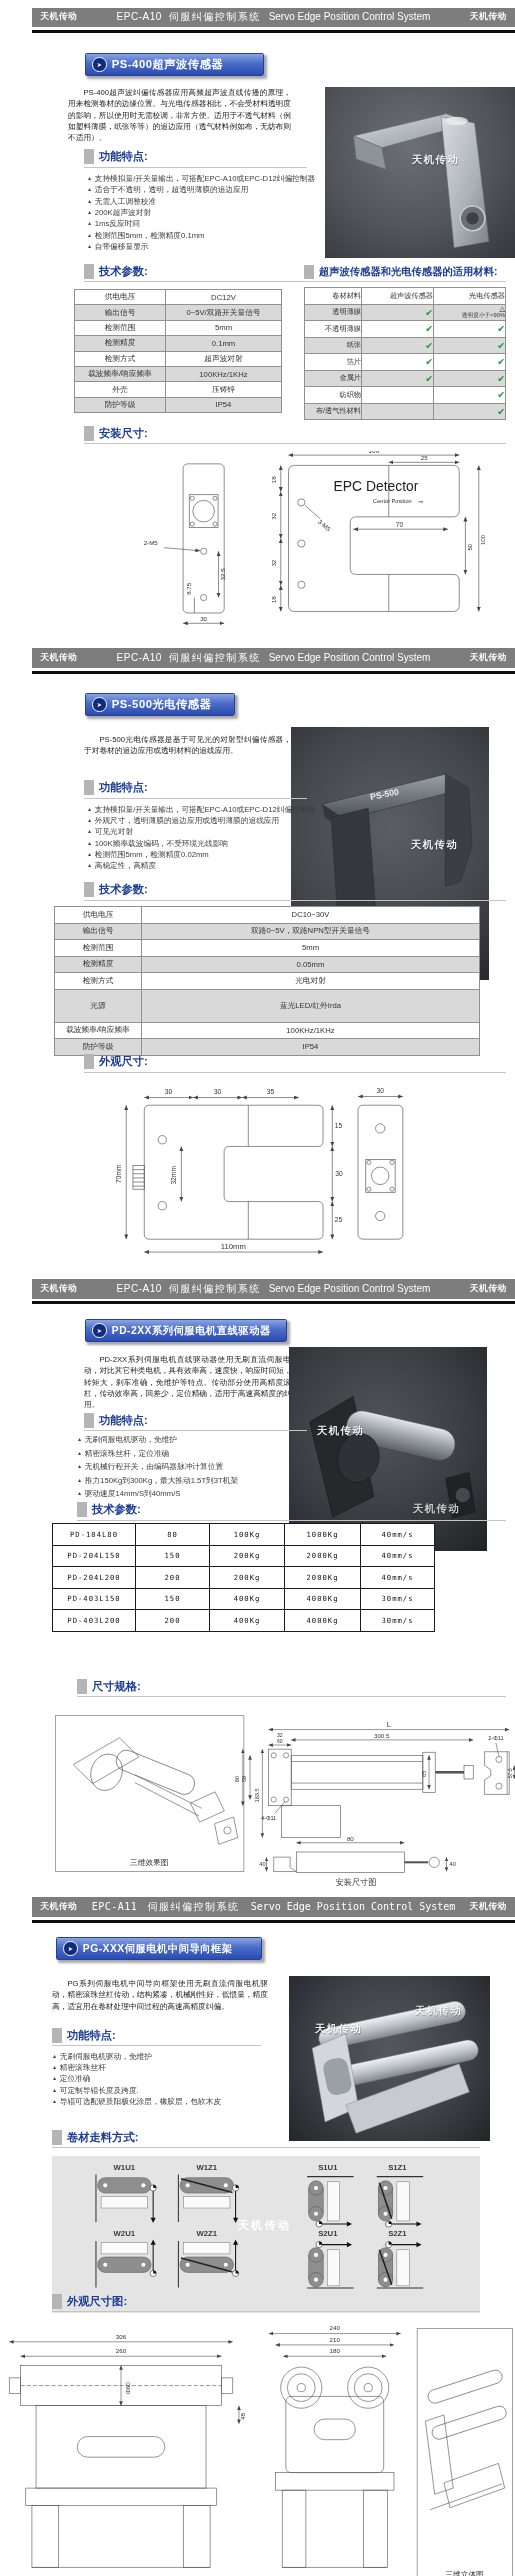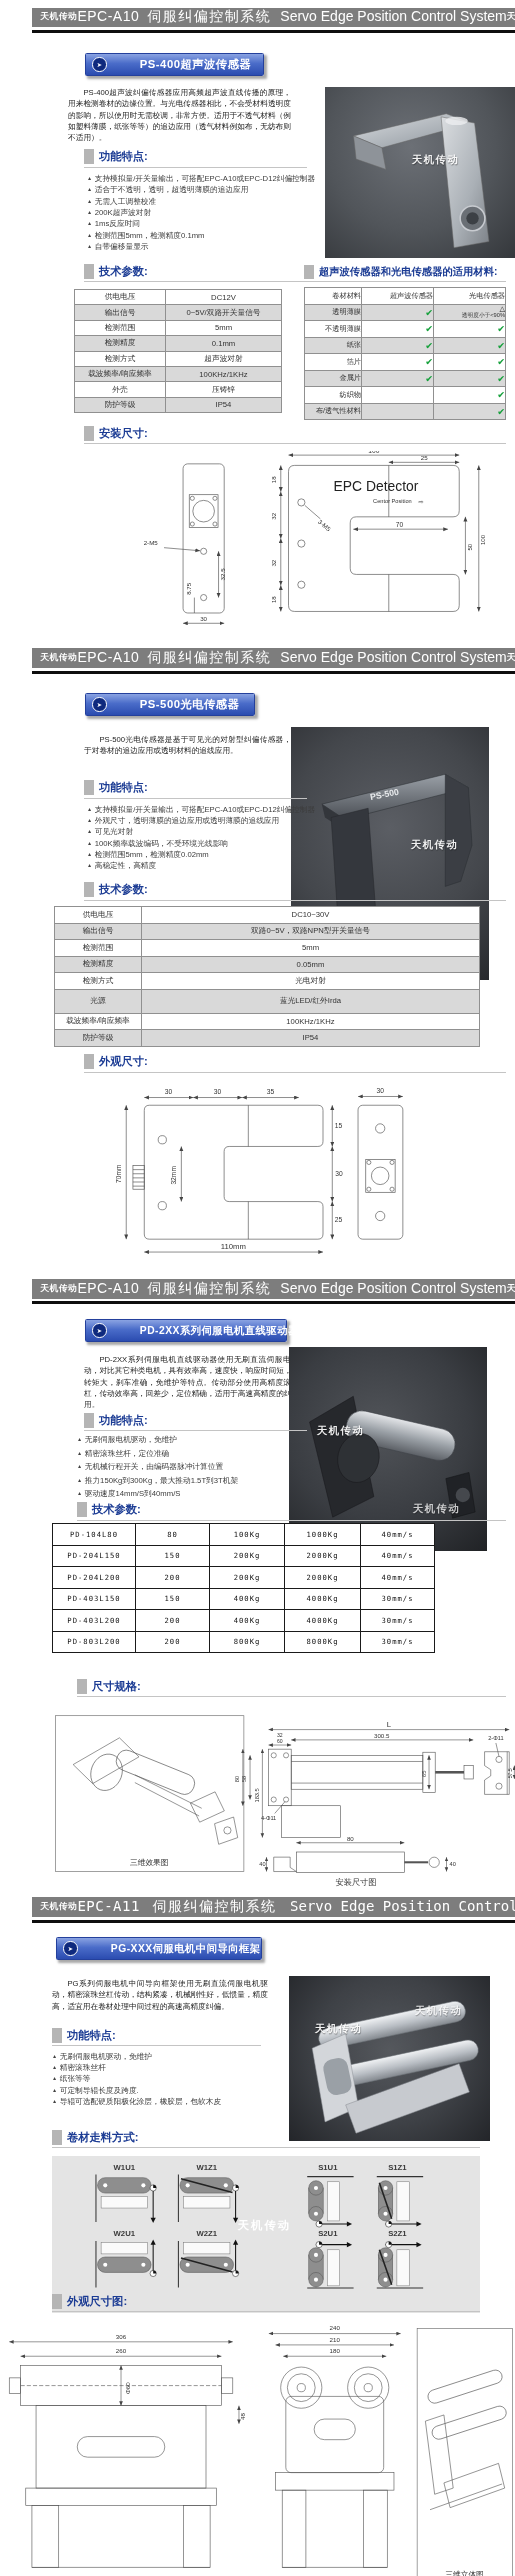--- a/index.html
+++ b/index.html
@@ -1,29 +1,29 @@
 <!DOCTYPE html>
 <html style="font-size:8.2px"><head>
 <meta charset="utf-8">
 <style>
   html,body{margin:0;padding:0;}
   body{width:515px;height:2601px;position:relative;background:#fff;overflow:hidden;
        font-family:"Liberation Sans","DejaVu Sans",sans-serif;color:#333;}
   .band{position:absolute;left:32px;right:0;height:19.6px;background:#7d7d7d;color:#fff;
         display:flex;align-items:center;justify-content:space-between;padding:0 8.2px;box-sizing:border-box;}
   .band .bl,.band .br{font-weight:bold;font-size:8.8px;letter-spacing:0.5px;white-space:nowrap;}
-  .band .bc{font-size:14px;white-space:nowrap;}
+  .band .bc{font-size:10px;white-space:nowrap;}
   .band .bc .model{margin-right:4.1px;letter-spacing:0.5px;}
   .band .bc .zh{letter-spacing:1.5px;margin-right:5.2px;}
   .band .bc .en{letter-spacing:0;}
   .band.mono{font-family:"DejaVu Sans Mono","DejaVu Sans",monospace;}
   .rule{position:absolute;left:32px;right:0;height:3.1px;background:#0e0e0e;}
   .badge{position:absolute;height:23px;border:0.5px solid #24409c;border-radius:1.5px;
          background:linear-gradient(180deg,#8aa3e2 0%,#4a6cc9 45%,#2b4cb0 100%);
-         box-shadow:2.1px 2.1px 2.6px rgba(0,0,0,.35);display:flex;align-items:center;padding:0 6.2px;box-sizing:border-box;gap:28px;}
+         box-shadow:2.1px 2.1px 2.6px rgba(0,0,0,.35);display:flex;align-items:center;padding:0 6.2px;box-sizing:border-box;}
   .badge .arr{width:12.4px;height:12.4px;border-radius:50%;background:#0f2a7e;border:1px solid #fff;color:#fff;
               display:flex;align-items:center;justify-content:center;font-size:6.2px;margin-right:5.2px;flex:0 0 auto;}
   .badge .bt{color:#fff;font-weight:bold;font-size:11.3px;letter-spacing:0.5px;white-space:nowrap;}
   .badge.small .bt{font-size:10.3px;}
   .intro{position:absolute;width:223px;font-size:7.7px;line-height:11.3px;color:#222;text-align:justify;text-indent:2em;}
   .sh{position:absolute;display:flex;align-items:center;}
   .sh .sq{width:10.3px;height:14.4px;background:#b5b5b5;margin-right:4.6px;flex:0 0 auto;}
   .sh .st{font-size:11.3px;font-weight:bold;color:#1c3c94;white-space:nowrap;}
   .sh.small .st{font-size:10.3px;}
   .shline{position:absolute;height:1px;background:#c4c4c4;}
@@ -273,21 +273,21 @@
   <span class="bl">天机传动</span>
   <span class="bc">
     <span class="model">EPC-A10</span>
     <span class="zh">伺服纠偏控制系统</span>
     <span class="en">Servo Edge Position Control System</span>
   </span>
   <span class="br">天机传动</span>
 </div>
 <div class="rule" style="top:671px;"></div>
 
-<div class="badge" style="left:85px;top:693px;width:170px;">
+<div class="badge" style="left:85px;top:693px;width:150px;">
   <span class="arr">➤</span>
   <span class="bt">PS-500光电传感器</span>
 </div>
 
 <div class="intro" style="left:84px;top:734px;">PS-500光电传感器是基于可见光的对射型纠偏传感器，适用于对卷材的追边应用或透明材料的追线应用。</div>
 
 <div class="photo" style="left:291px;top:727px;width:198px;height:253px;background:radial-gradient(circle at 50% 40%,#5b5e64 0%,#44474c 55%,#27292d 100%);">
   <svg width="198" height="253" viewBox="0 0 385 492">
     <defs>
       <linearGradient id="m2" x1="0" y1="0" x2="0" y2="1">
@@ -344,21 +344,21 @@
         <td>5mm</td>
       </tr>
   <tr style="height:16.5px;">
         <td>检测精度</td>
         <td>0.05mm</td>
       </tr>
   <tr style="height:16.5px;">
         <td>检测方式</td>
         <td>光电对射</td>
       </tr>
-  <tr style="height:24px;">
+  <tr style="height:33px;">
         <td>光源</td>
         <td>蓝光LED/红外Irda</td>
       </tr>
   <tr style="height:16.5px;">
         <td>载波频率/响应频率</td>
         <td>100KHz/1KHz</td>
       </tr>
   <tr style="height:16.5px;">
         <td>防护等级</td>
         <td>IP54</td>
@@ -514,27 +514,20 @@
         <td>150</td>
         <td>400Kg</td>
         <td>4000Kg</td>
         <td>30mm/s</td>
       </tr>
   <tr>
         <td>PD-403L200</td>
         <td>200</td>
         <td>400Kg</td>
         <td>4000Kg</td>
-        <td>30mm/s</td>
-      </tr>
-  <tr>
-        <td>PD-803L200</td>
-        <td>200</td>
-        <td>800Kg</td>
-        <td>8000Kg</td>
         <td>30mm/s</td>
       </tr>
 </tbody>
   </table>
 
 <div class="sh" style="left:77px;top:1679px;">
   <span class="sq"></span>
   <span class="st">尺寸规格:</span>
 </div>
 <div class="shline" style="left:77px;top:1696px;width:429px;"></div>
@@ -648,21 +641,21 @@
 </div>
 
 <div class="sh" style="left:52px;top:2028px;">
   <span class="sq"></span>
   <span class="st">功能特点:</span>
 </div>
 <div class="shline" style="left:52px;top:2045px;width:209px;"></div>
 
 <div class="feat" style="left:52px;top:2052px;"><span class="tri">▲</span><span>无刷伺服电机驱动，免维护</span></div>
 <div class="feat" style="left:52px;top:2063px;"><span class="tri">▲</span><span>精密滚珠丝杆</span></div>
-<div class="feat" style="left:52px;top:2074px;"><span class="tri">▲</span><span>纸张等等</span></div>
+<div class="feat" style="left:52px;top:2074px;"><span class="tri">▲</span><span>定位准确</span></div>
 <div class="feat" style="left:52px;top:2086px;"><span class="tri">▲</span><span>可定制导辊长度及跨度.</span></div>
 <div class="feat" style="left:52px;top:2097px;"><span class="tri">▲</span><span>导辊可选配硬质阳极化涂层，橡胶层，包软木皮</span></div>
 
 <div class="sh" style="left:52px;top:2130px;">
   <span class="sq"></span>
   <span class="st">卷材走料方式:</span>
 </div>
 <div class="shline" style="left:52px;top:2147px;width:428px;"></div>
 
 <div class="panel" style="left:52px;top:2156px;width:428px;height:157px;">

